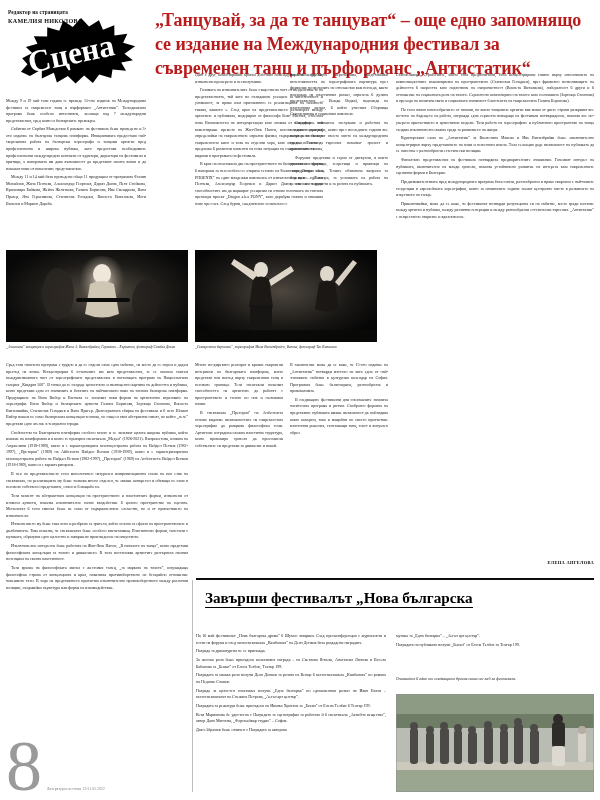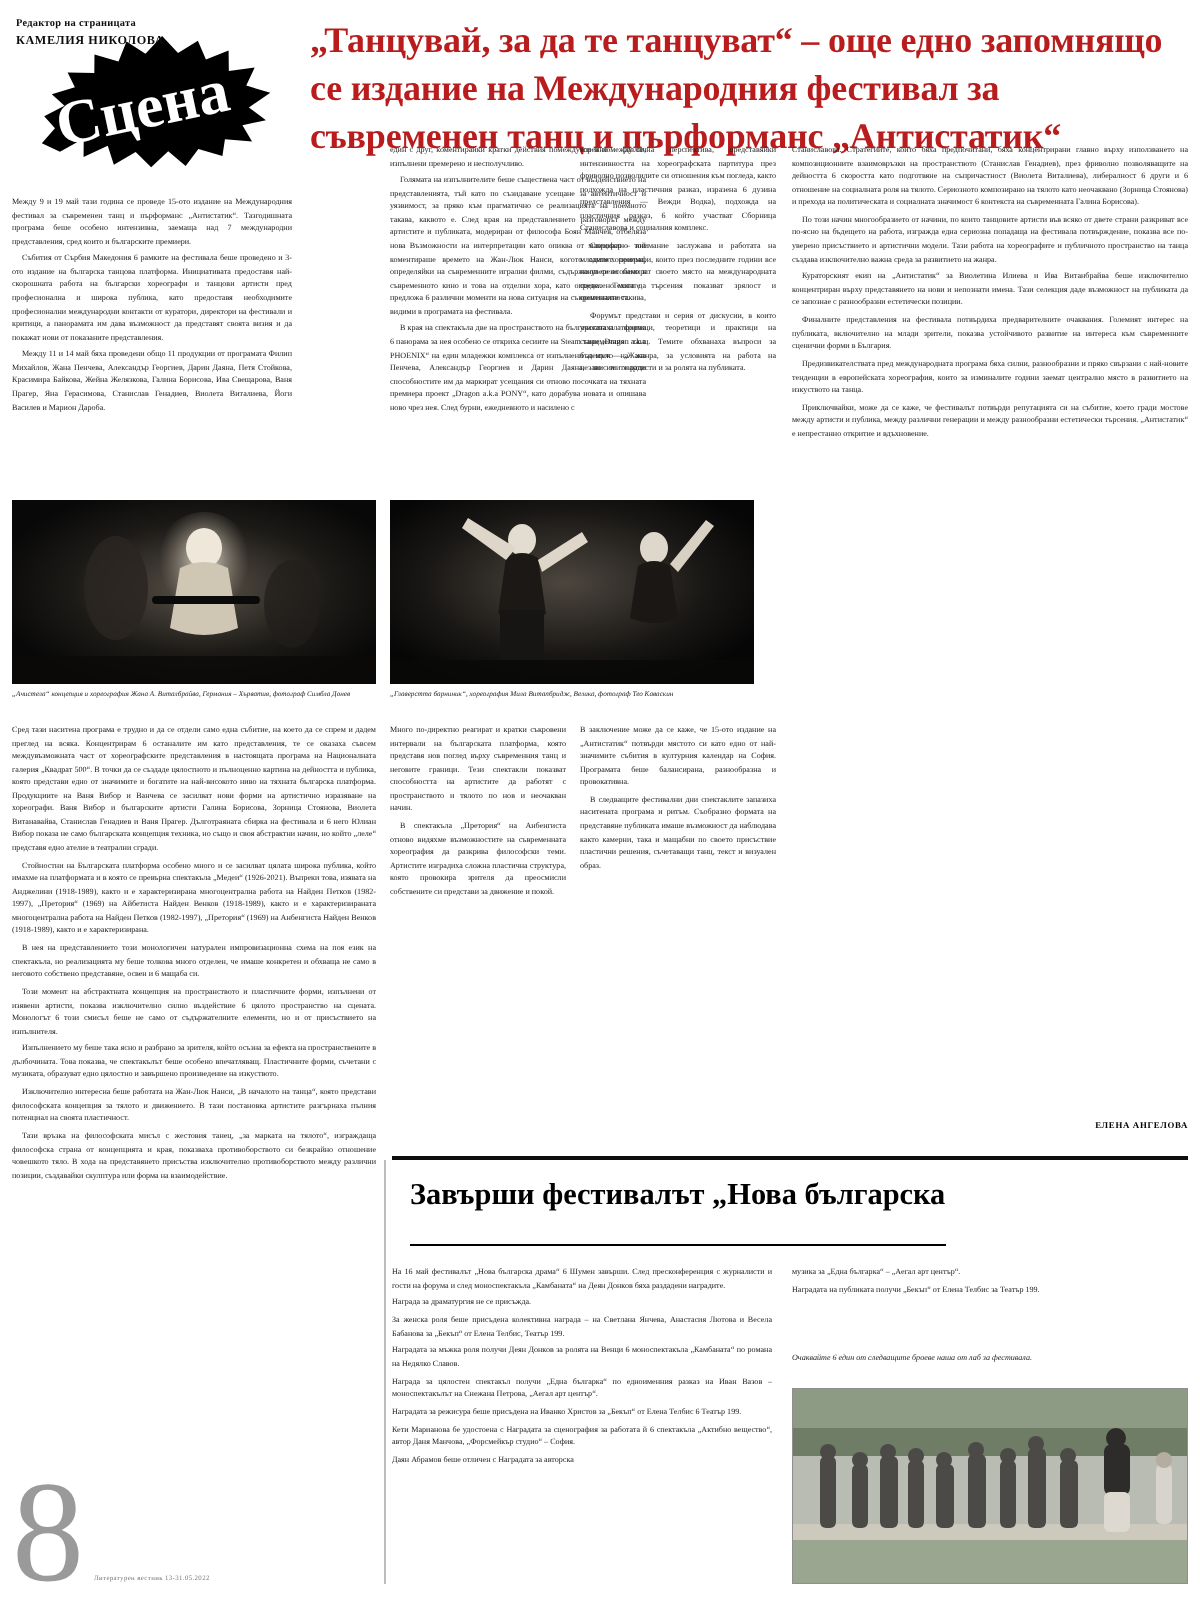--- a/index.html
+++ b/index.html
@@ -109,21 +109,21 @@
     position: absolute;
     left: 205px;
     top: 588px;
     width: 390px;
     font-family: "Liberation Serif", serif;
     font-weight: bold;
     font-size: 15.2px;
     line-height: 1.3;
     color: #000;
   }
-  .sec-head .u { border-bottom: 1.6px solid #000; padding-bottom: 16px; }
+  .sec-head .u { border-bottom: 1.6px solid #000; padding-bottom: 1px; }
 
   .note-italic { font-style: italic; }
 
   
   .pageno {
     position: absolute;
     left: 6px;
     bottom: 6px;
     font-family: "Liberation Serif", serif;
     font-size: 72px;

